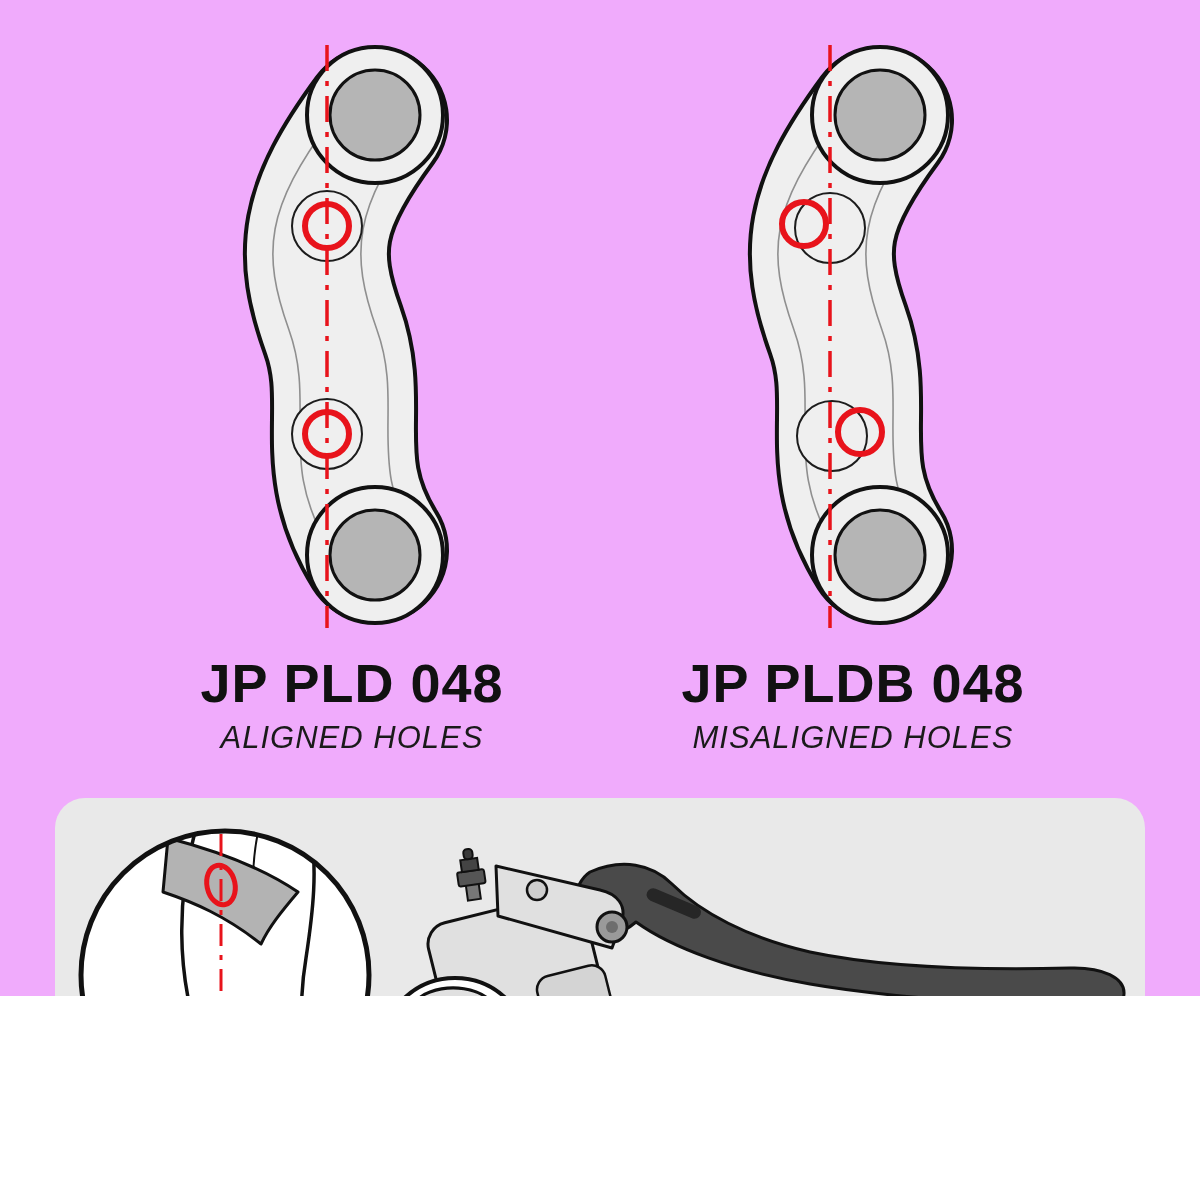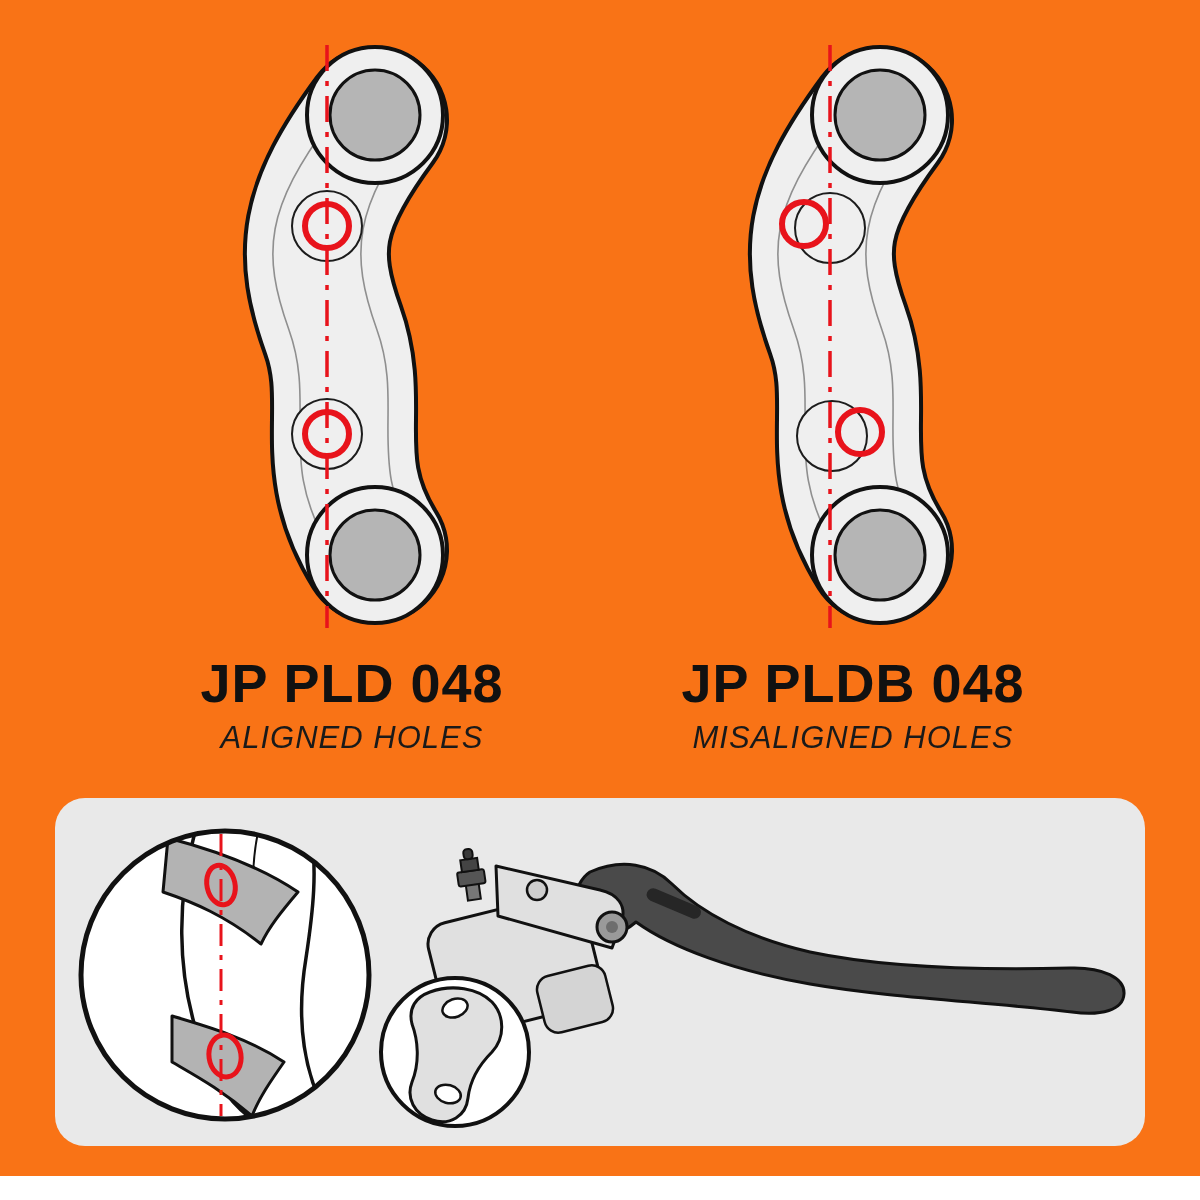--- a/index.html
+++ b/index.html
@@ -1,19 +1,19 @@
 <!DOCTYPE html>
 <html><head>
 <meta charset="utf-8">
 <style>
   html,body{margin:0;padding:0;background:#fff;}
   .page{
     position:relative;
-    width:1200px;height:1176px;
-    background:#f97316;
+    width:1200px;height:996px;
+    background:#f0abfc;
     font-family:"Liberation Sans", sans-serif;
     overflow:hidden;
   }
   svg{display:block;}
   text.part-title{
     font-family:"Liberation Sans", sans-serif;
     font-size:54px;
     font-weight:bold;
     letter-spacing:1px;
     fill:#111111;

